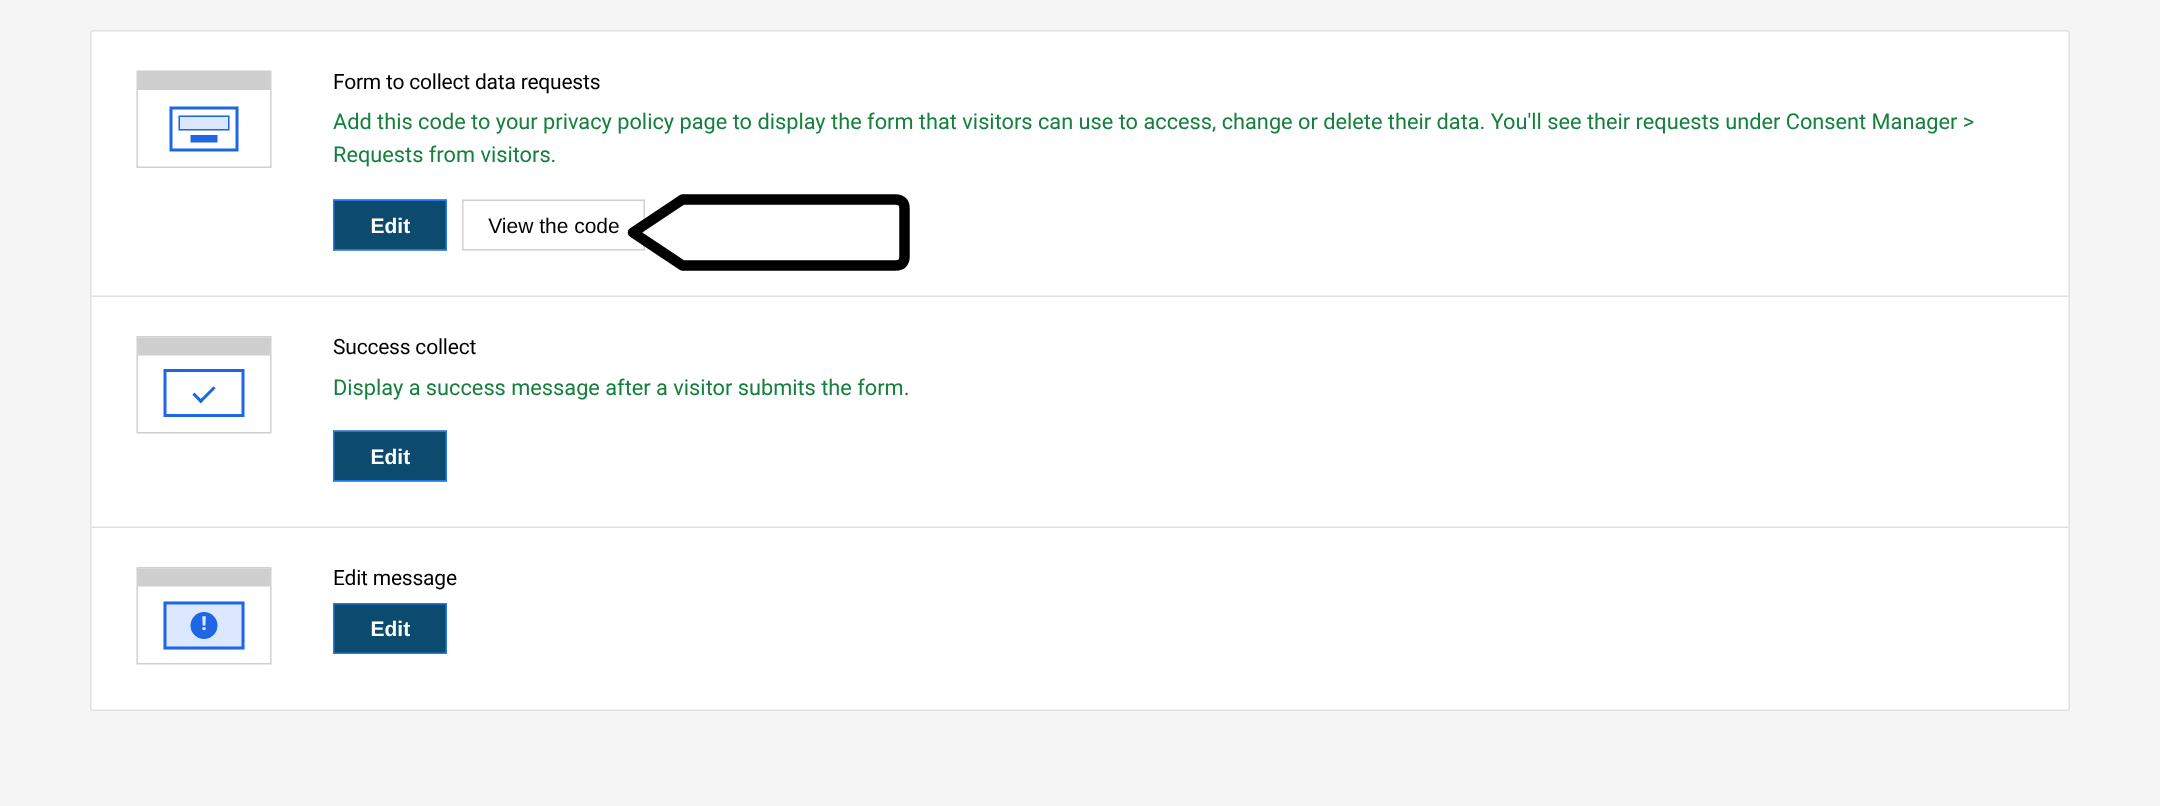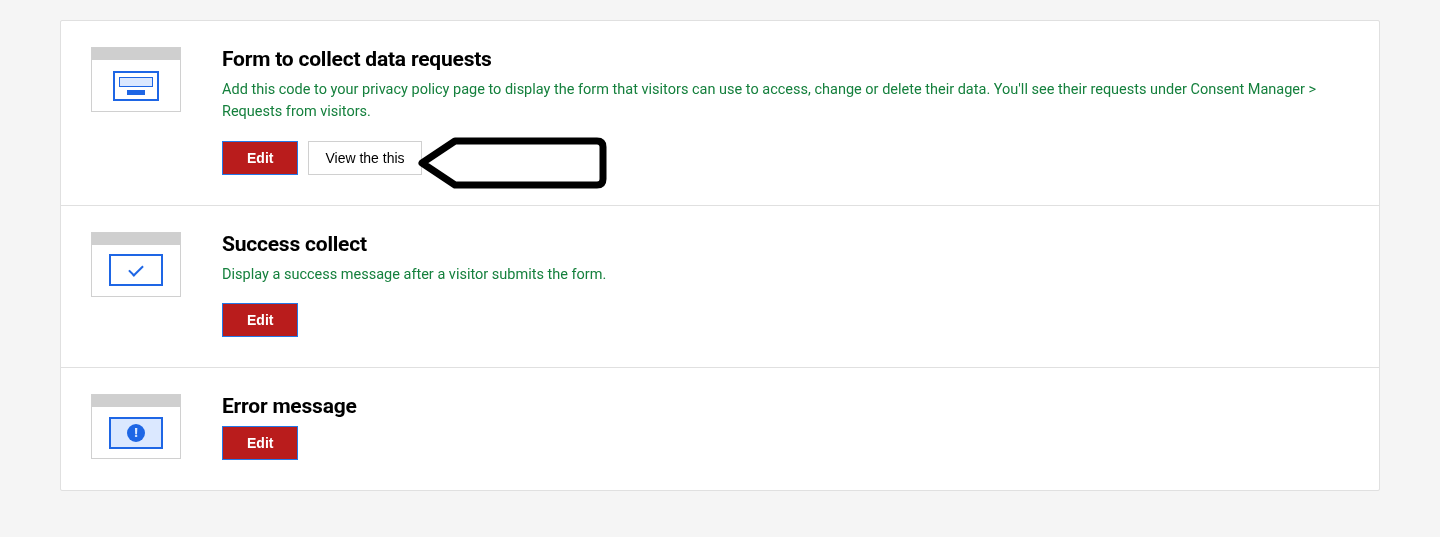--- a/index.html
+++ b/index.html
@@ -99,22 +99,22 @@
       font-size: 13px;
       display: flex;
       align-items: center;
       justify-content: center;
       line-height: 1;
     }
     .content-col {
       flex: 1;
     }
     .title {
-      font-weight: 700;
-      font-size: 21px;
+      font-weight: 400;
+      font-size: 14px;
       margin-bottom: 8px;
       letter-spacing: -0.01em;
     }
     .desc {
       font-size: 14.5px;
       color: #15803d;
       line-height: 1.5;
       margin-bottom: 18px;
     }
     .buttons {
@@ -128,21 +128,21 @@
       justify-content: center;
       height: 34px;
       font-size: 14px;
       font-weight: 600;
       padding: 0 24px;
       border: 1px solid transparent;
       cursor: pointer;
       margin-right: 10px;
     }
     .btn-primary {
-      background: #b91c1c;
+      background: #0c4a6e;
       color: #fff;
       border-color: #2478e8;
     }
     .btn-secondary {
       background: #fff;
       color: #000;
       border-color: #d0d0d0;
       padding: 0 16px;
       font-weight: 500;
     }
@@ -168,21 +168,21 @@
             <div class="form-bar2"></div>
           </div>
         </div>
       </div>
     </div>
     <div class="content-col">
       <div class="title">Form to collect data requests</div>
       <div class="desc">Add this code to your privacy policy page to display the form that visitors can use to access, change or delete their data. You'll see their requests under Consent Manager &gt; Requests from visitors.</div>
       <div class="buttons">
         <button class="btn btn-primary">Edit</button>
-        <button class="btn btn-secondary">View the this</button>
+        <button class="btn btn-secondary">View the code</button>
         <div class="pointer-annotation">
           <svg width="190" height="52" viewBox="0 0 190 52">
             <path d="M5 26 L38 4 L180 4 Q186 4 186 10 L186 42 Q186 48 180 48 L38 48 Z" fill="#fff" stroke="#000" stroke-width="7" stroke-linejoin="round"></path>
           </svg>
         </div>
       </div>
     </div>
   </div>
 
   <div class="row">
@@ -210,20 +210,20 @@
       <div class="thumb">
         <div class="thumb-top"></div>
         <div class="thumb-body">
           <div class="error-inner">
             <div class="error-circle">!</div>
           </div>
         </div>
       </div>
     </div>
     <div class="content-col">
-      <div class="title">Error message</div>
+      <div class="title">Edit message</div>
       <div class="buttons">
         <button class="btn btn-primary">Edit</button>
       </div>
     </div>
   </div>
 
 </div>
 
 </body></html>

